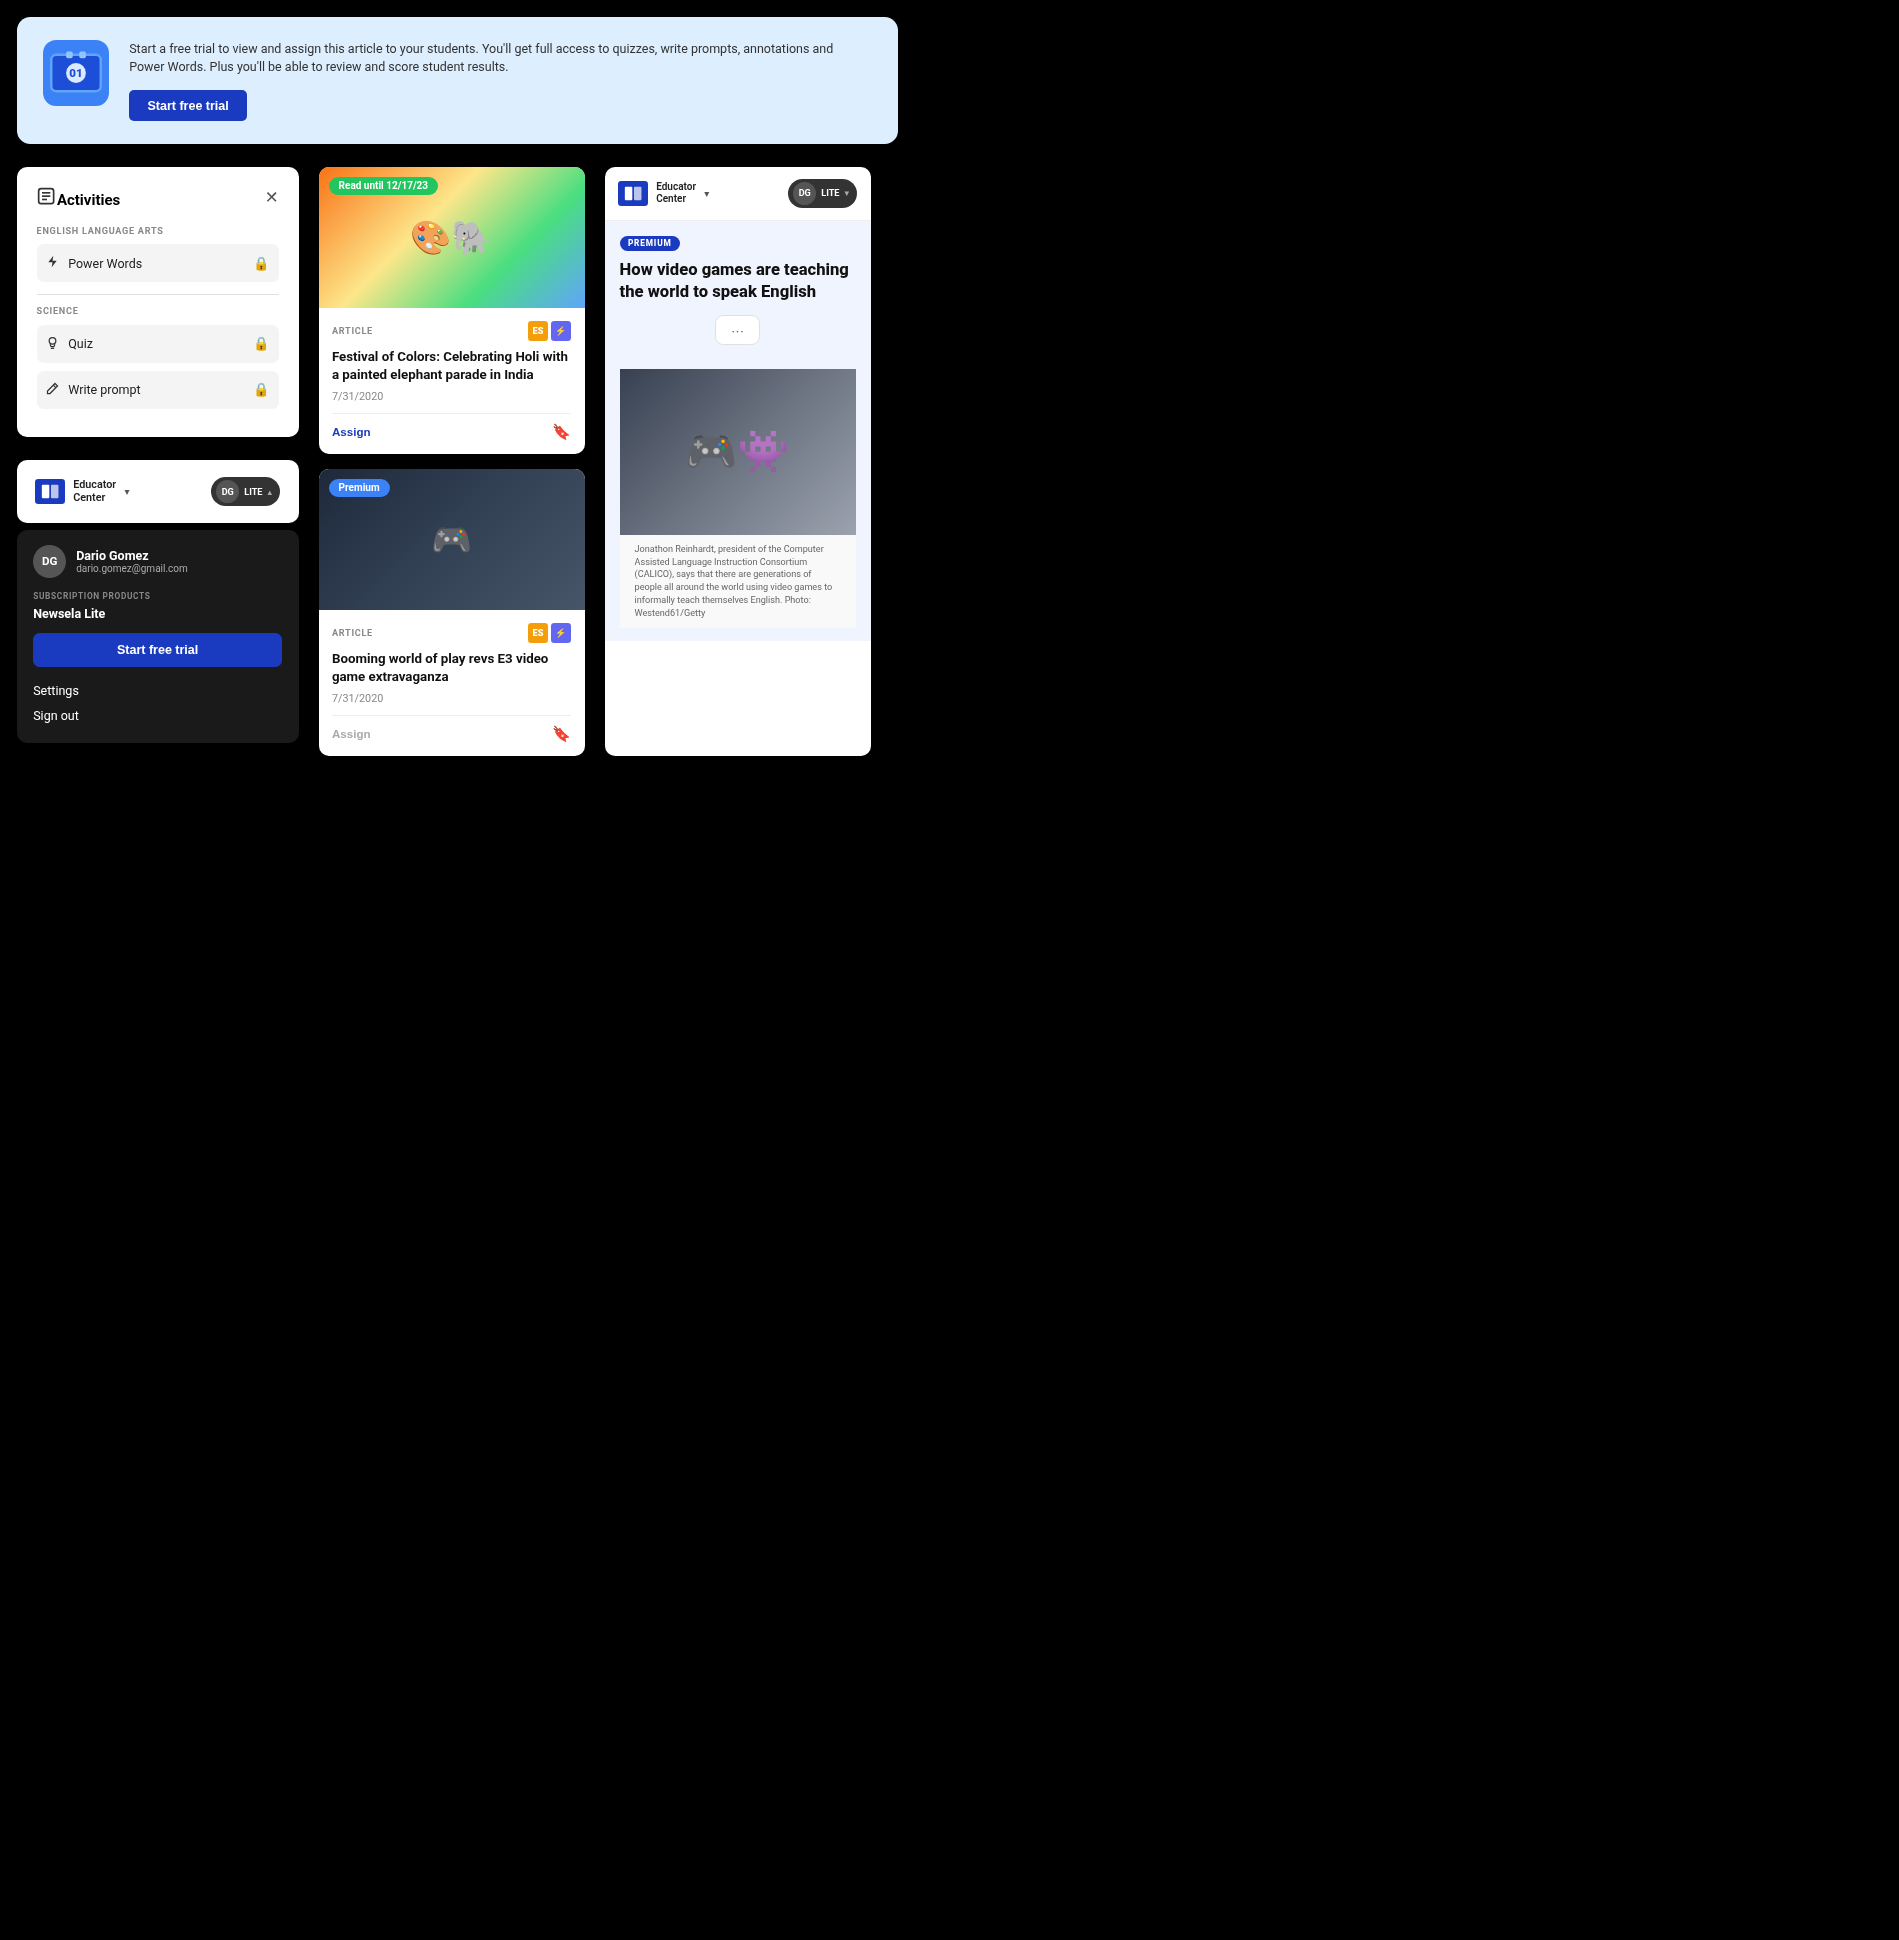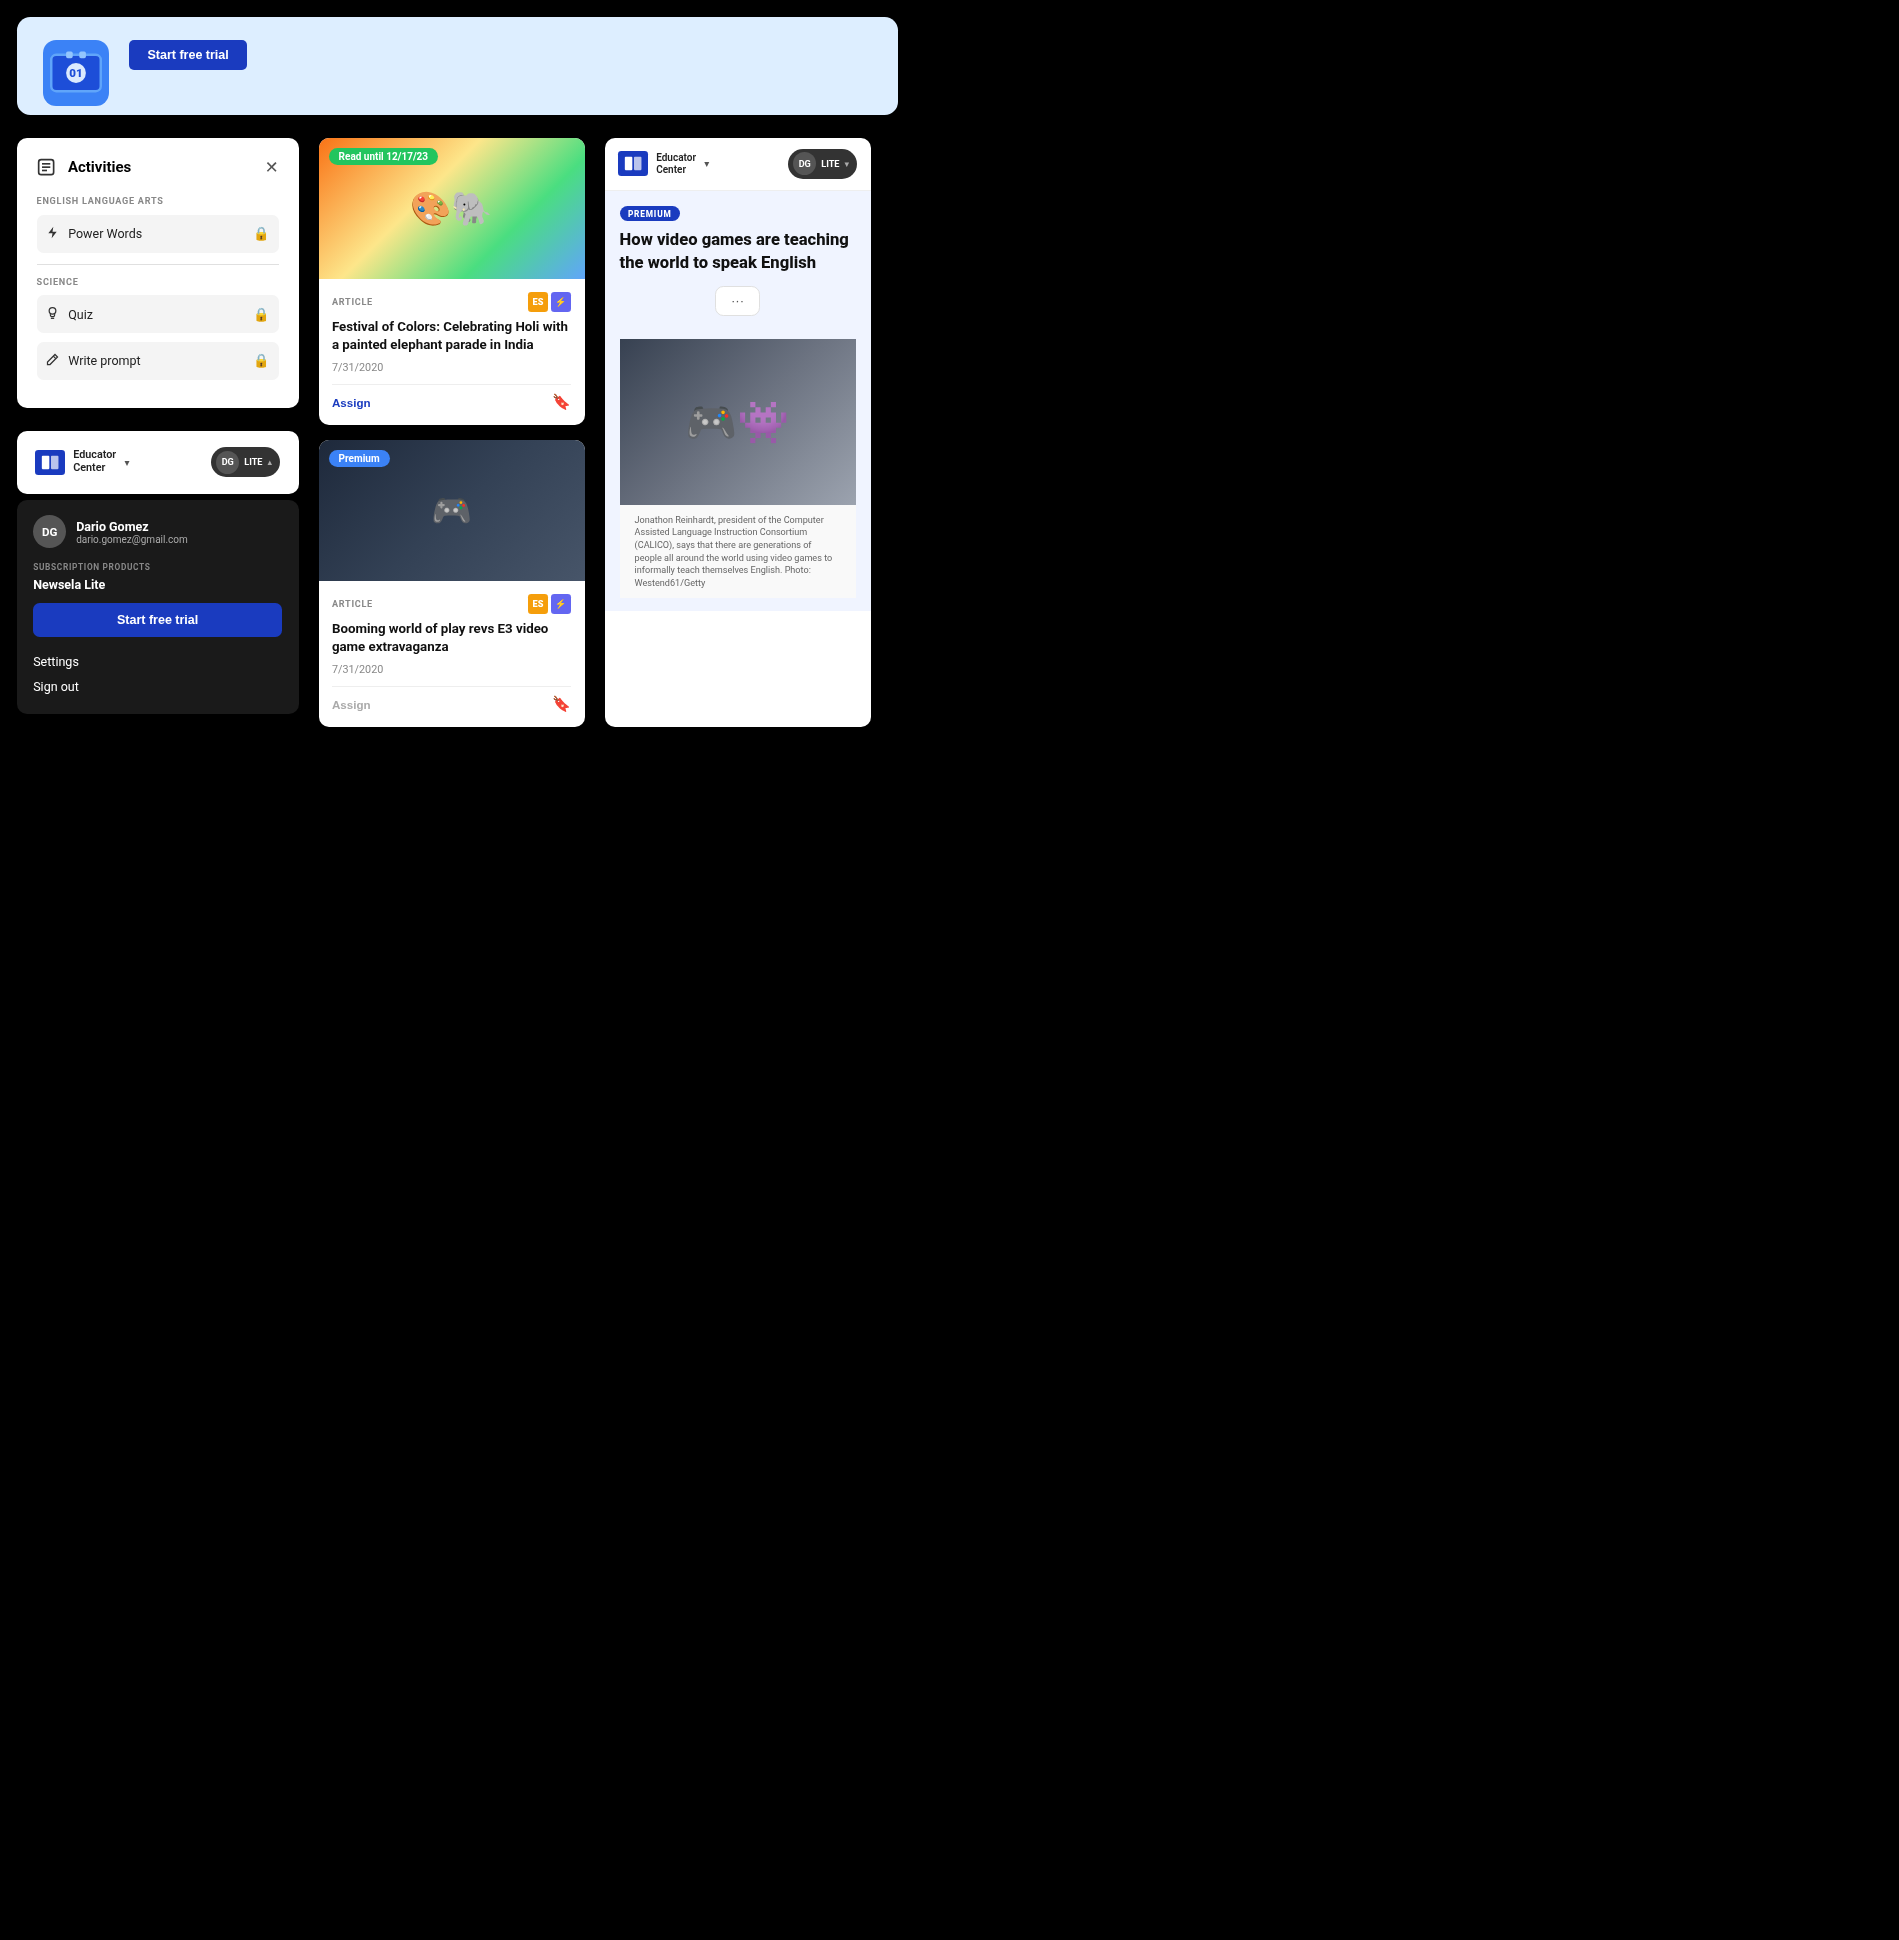--- a/index.html
+++ b/index.html
@@ -65,22 +65,22 @@
       padding: 20px;
     }
     .panel-header {
       display: flex;
       align-items: center;
       justify-content: space-between;
       margin-bottom: 16.6px;
     }
     .panel-header-left {
       display: flex;
-      align-items: flex-start;
-      gap: 13px;
+      align-items: flex-end;
+      gap: 2px;
       font-size: 15px;
       font-weight: 700;
     }
     .close-btn {
       background: none;
       border: none;
       font-size: 16.6px;
       cursor: pointer;
       color: #555;
       line-height: 1;
@@ -462,20 +462,21 @@
       <rect width="80" height="80" rx="16" fill="#3b82f6"></rect>
       <rect x="10" y="18" width="60" height="44" rx="6" fill="#1d4ed8"></rect>
       <rect x="10" y="18" width="60" height="44" rx="6" fill="none" stroke="#60a5fa" stroke-width="3"></rect>
       <circle cx="40" cy="40" r="12" fill="#dbeafe"></circle>
       <text x="40" y="45" text-anchor="middle" font-size="14" font-weight="900" fill="#1d4ed8">01</text>
       <rect x="28" y="14" width="8" height="8" rx="2" fill="#93c5fd"></rect>
       <rect x="44" y="14" width="8" height="8" rx="2" fill="#93c5fd"></rect>
     </svg>
   </div>
   <div class="banner-content">
+    <p>Start a free trial to view and assign this article to your students. You'll get full access to quizzes, write prompts, annotations and Power Words. Plus you'll be able to review and score student results.</p>
     <button class="btn-trial">Start free trial</button>
   </div>
 </div>
 
 <div class="main-grid">
 
   <div>
 
     <div class="activities-panel">
       <div class="panel-header">

